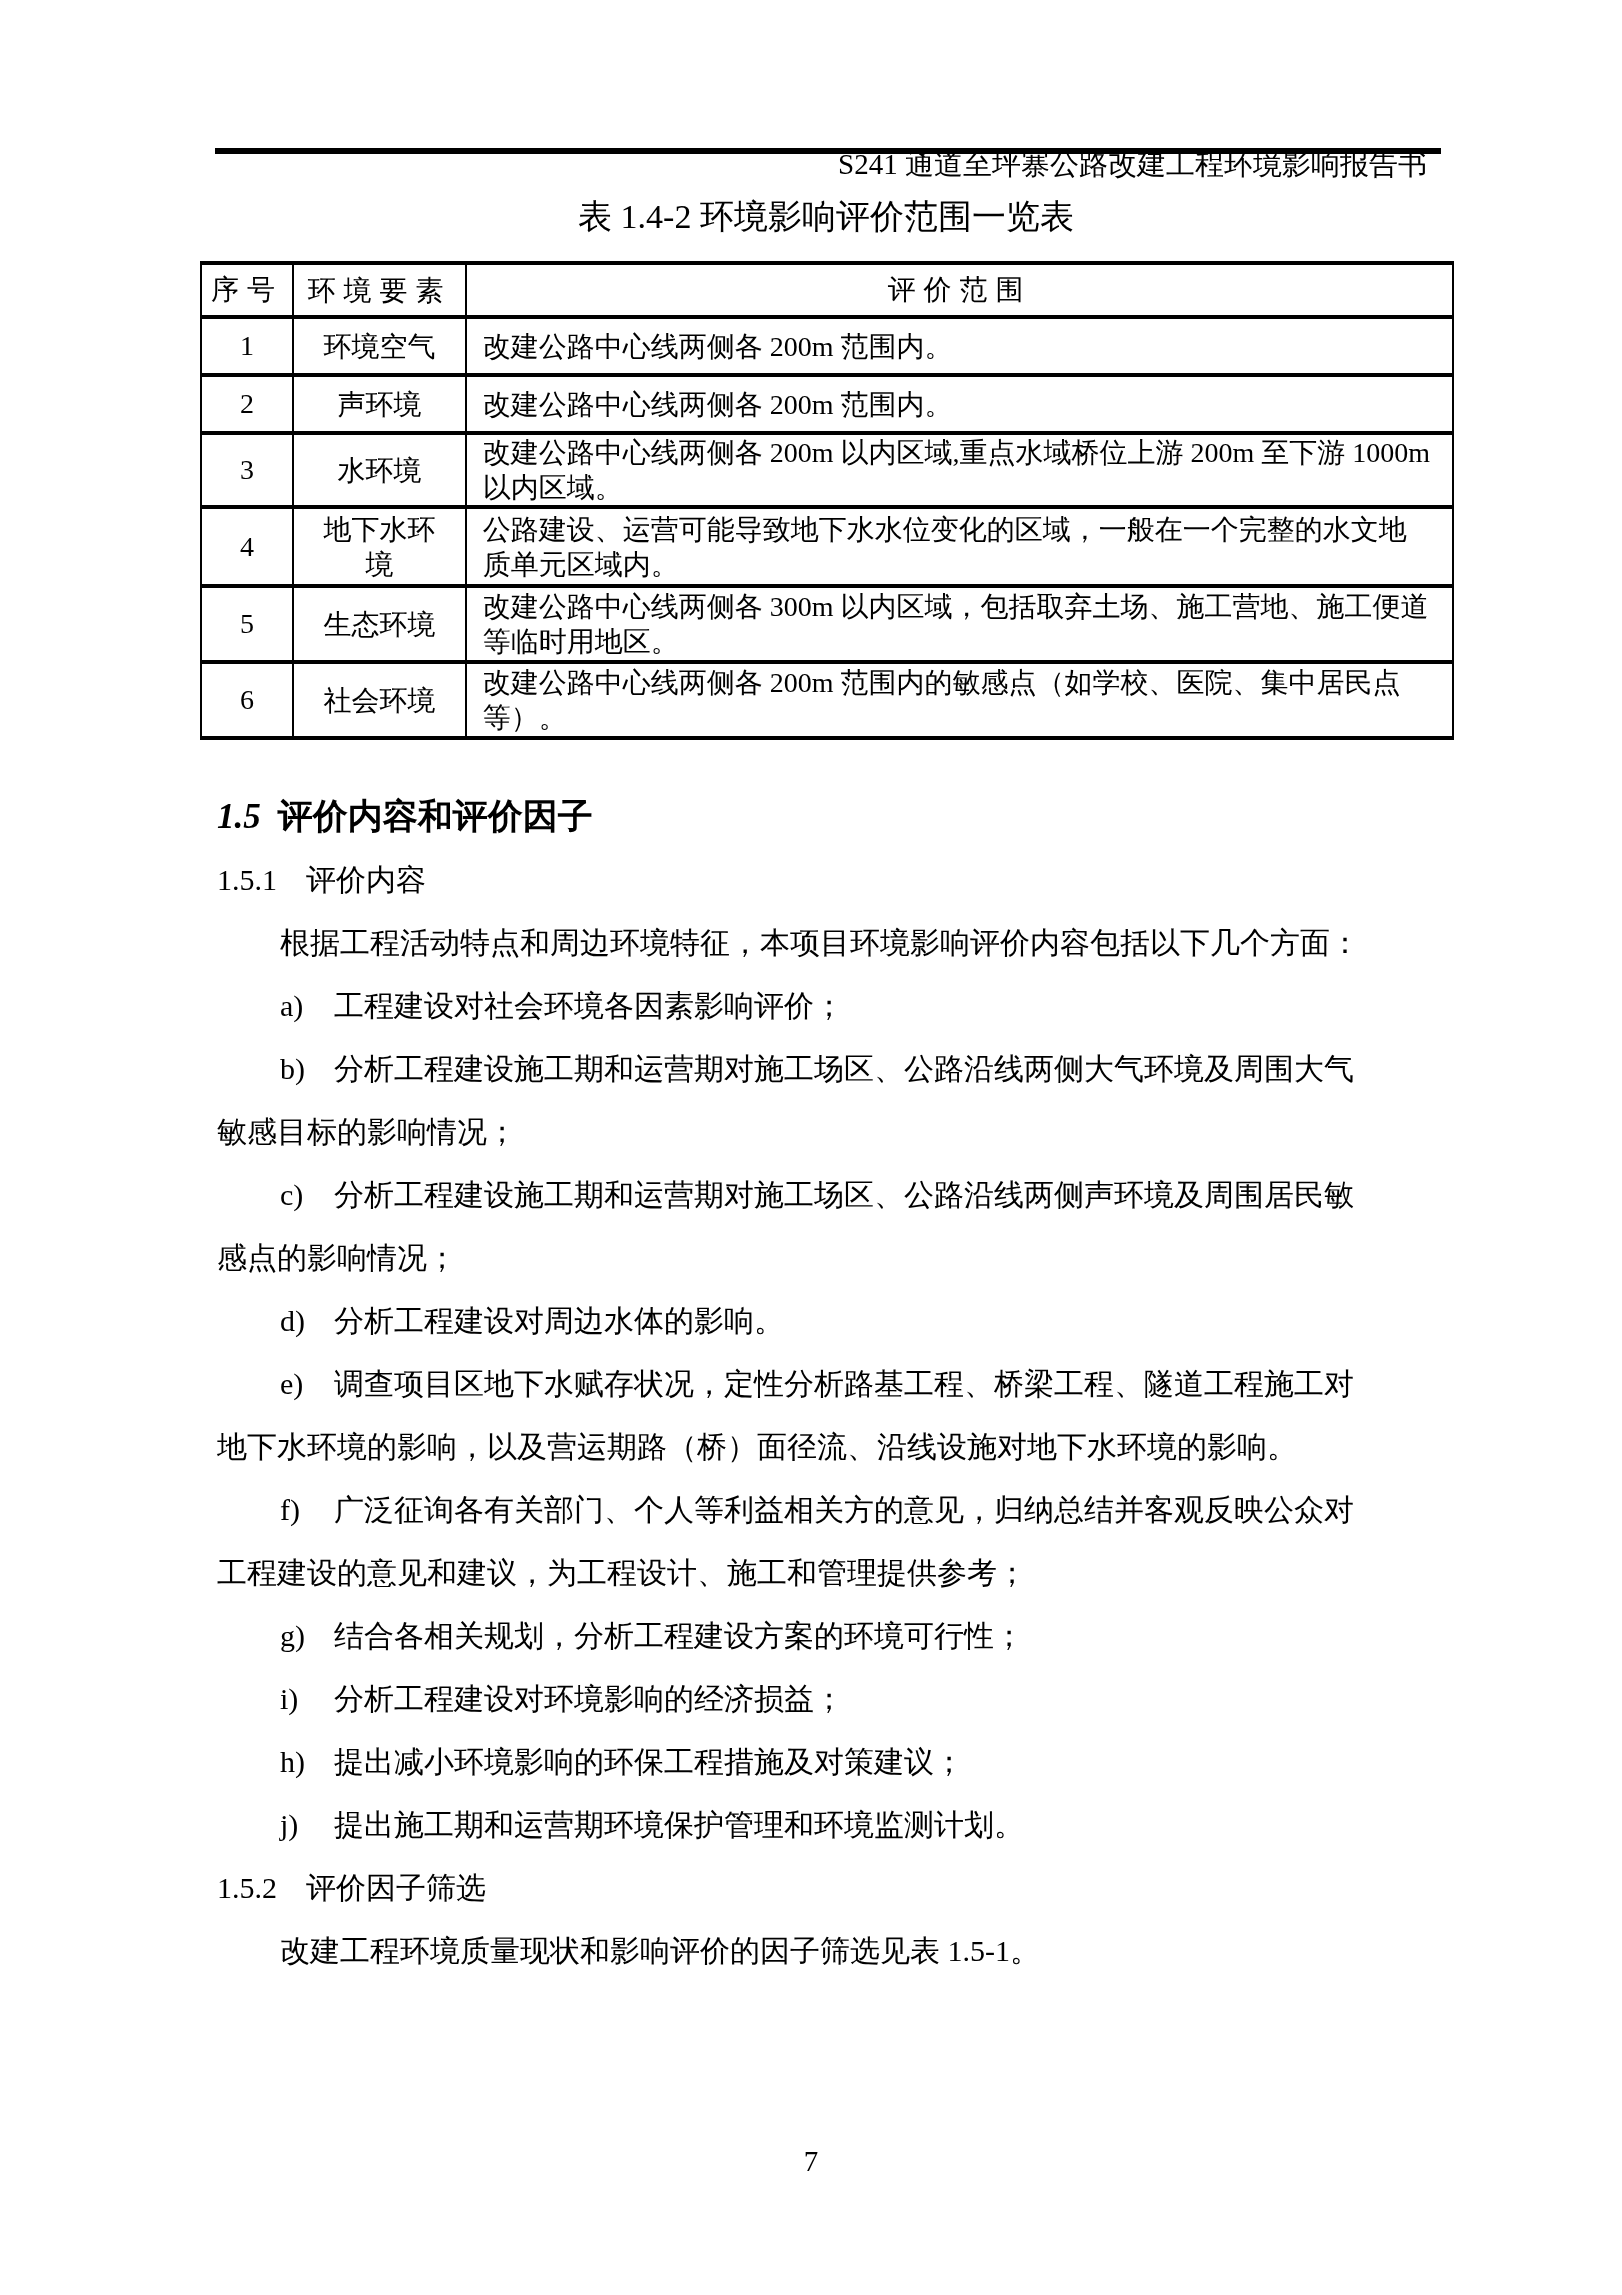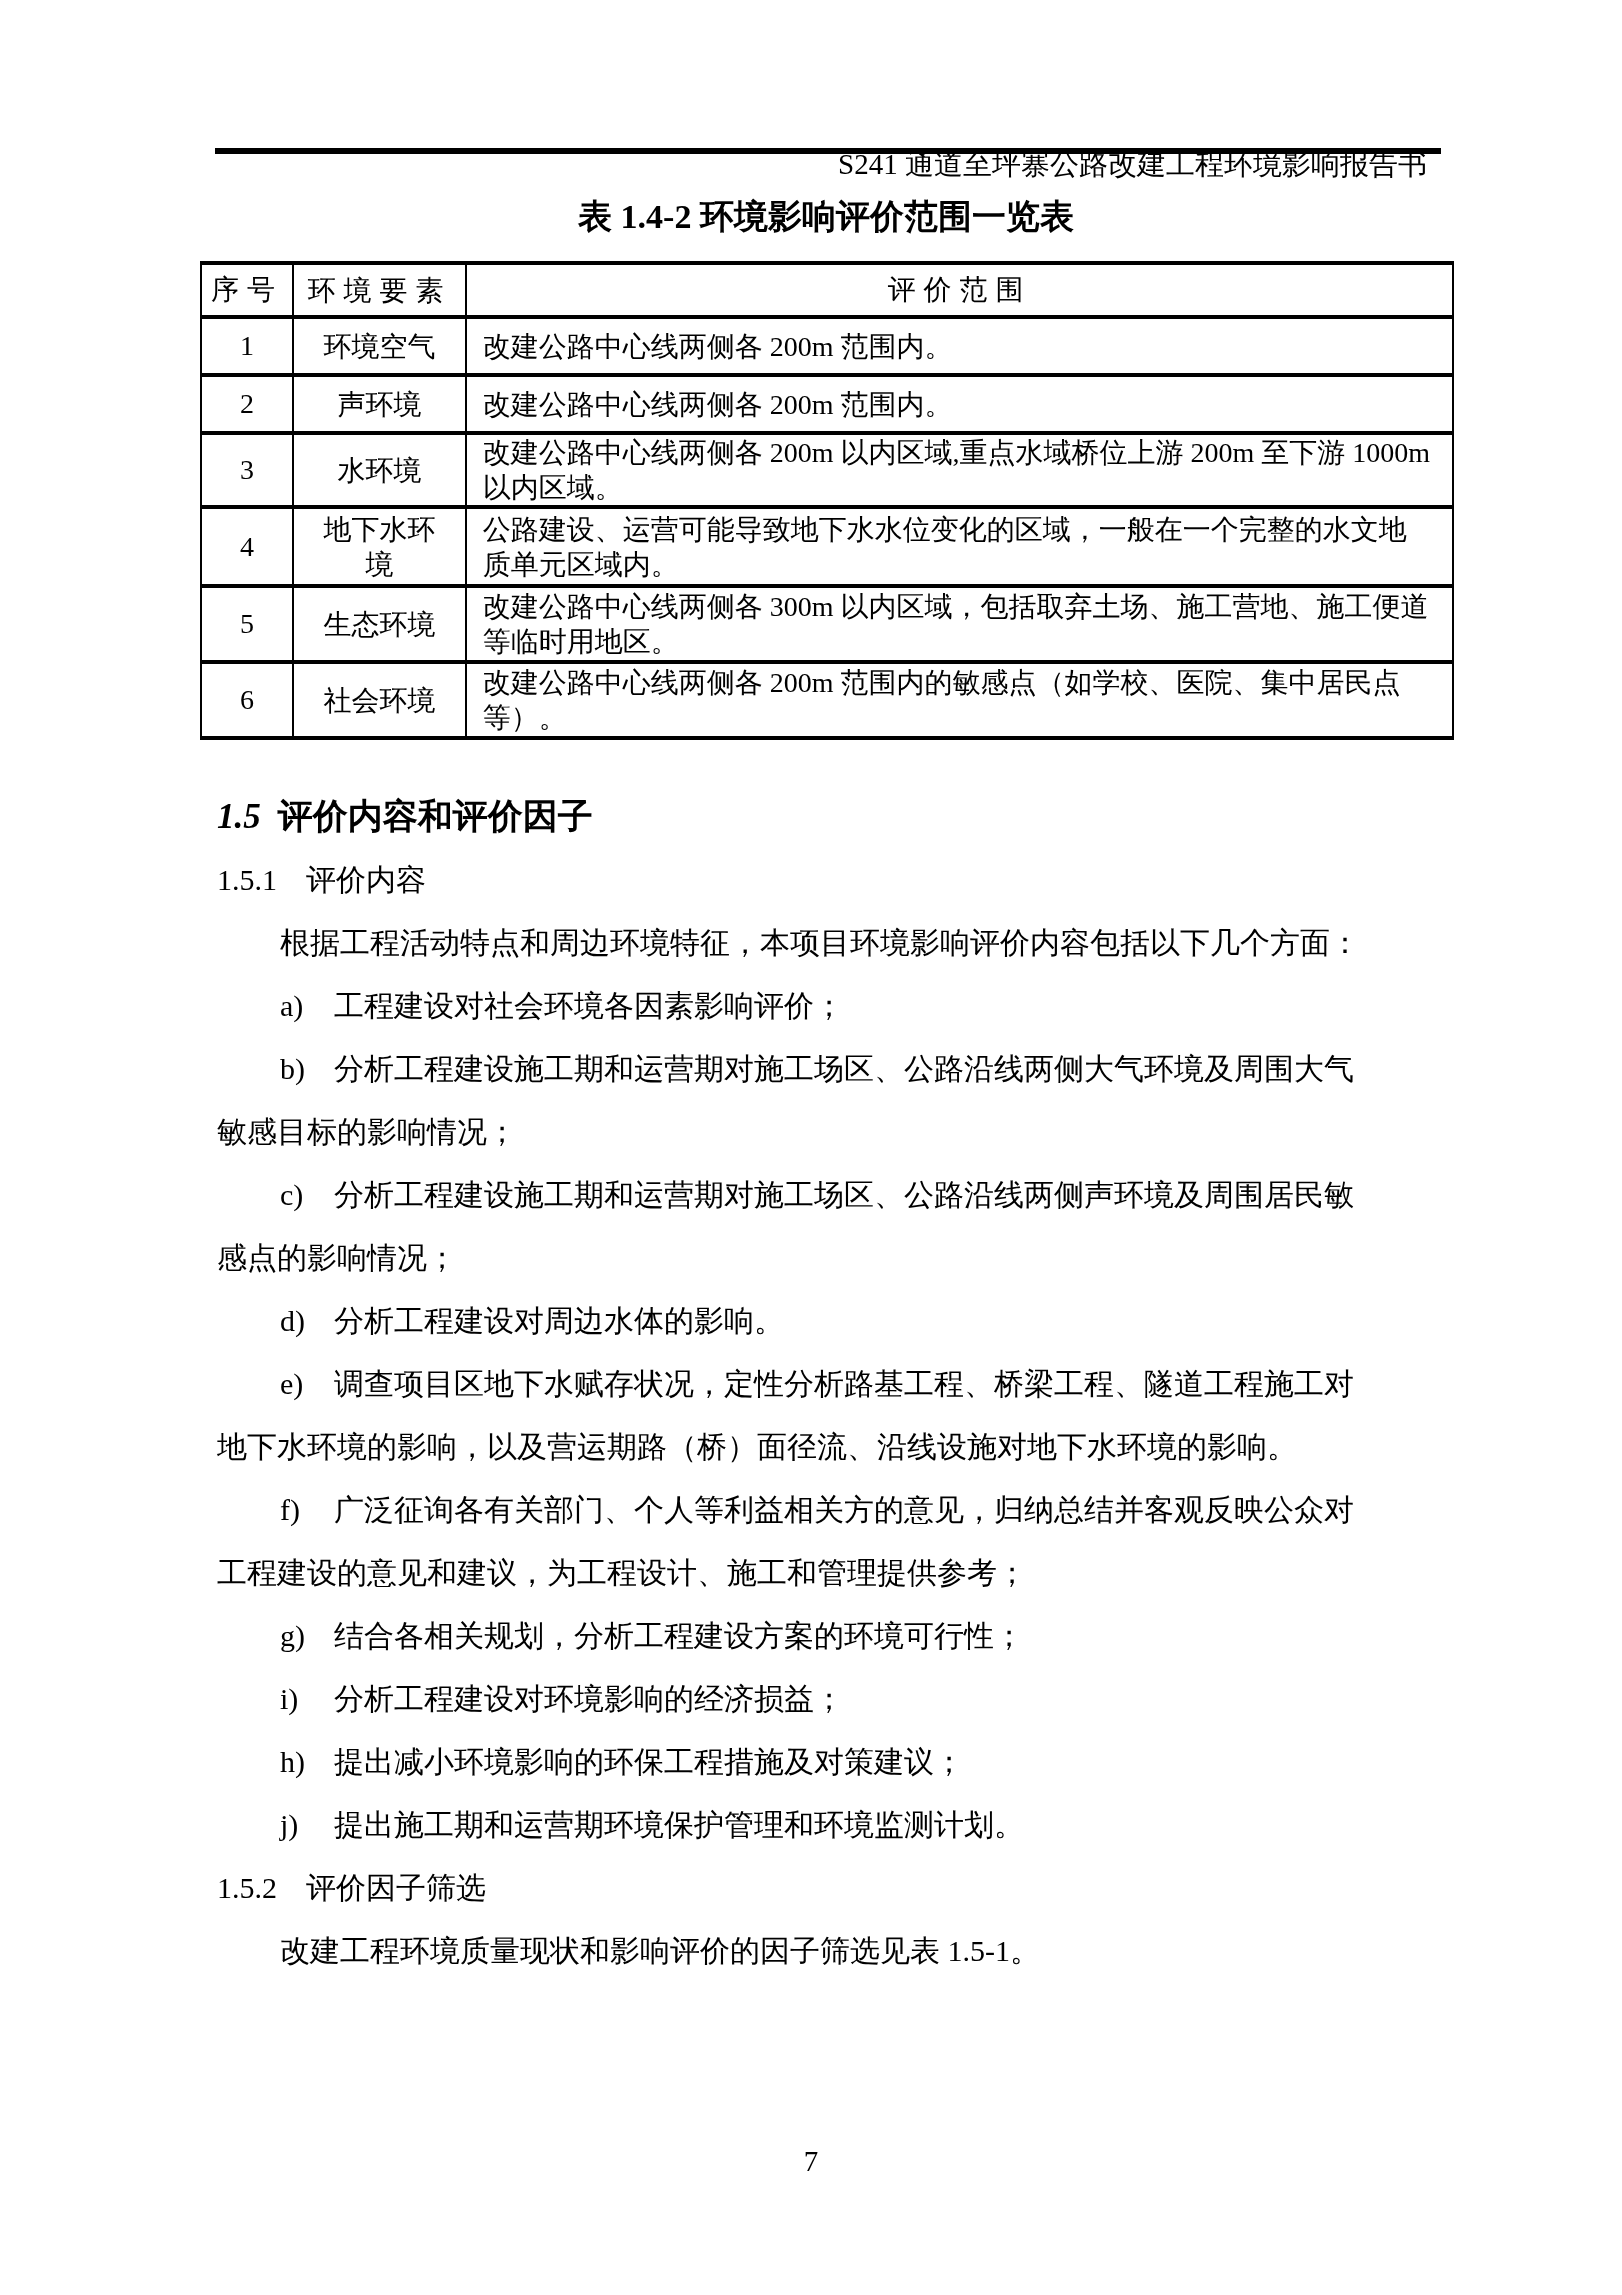--- a/index.html
+++ b/index.html
@@ -12,21 +12,21 @@
   .hdr-text{
     position:absolute;top:113px;right:195px;
     font-size:29px;line-height:34px;white-space:nowrap;margin-top:34px;
   }
   .hdr-rule{
     position:absolute;top:148px;left:215px;width:1226px;height:5.9px;background:#000;
   }
   
   .tbl-title{
     position:absolute;top:194px;left:200px;width:1252px;
-    text-align:center;font-size:34px;font-weight:bold;white-space:nowrap;
+    text-align:center;font-size:34px;font-weight:normal;white-space:nowrap;
   }
   
   table.scope-table{
     position:absolute;top:261px;left:200px;width:1252px;
     border-collapse:collapse;table-layout:fixed;border-radius:8px;
   }
   .scope-table td{
     border:2.6px solid #000;border-top-width:4.6px;border-bottom-width:4.6px;
     font-size:28px;vertical-align:middle;padding:0;
     overflow:hidden;

